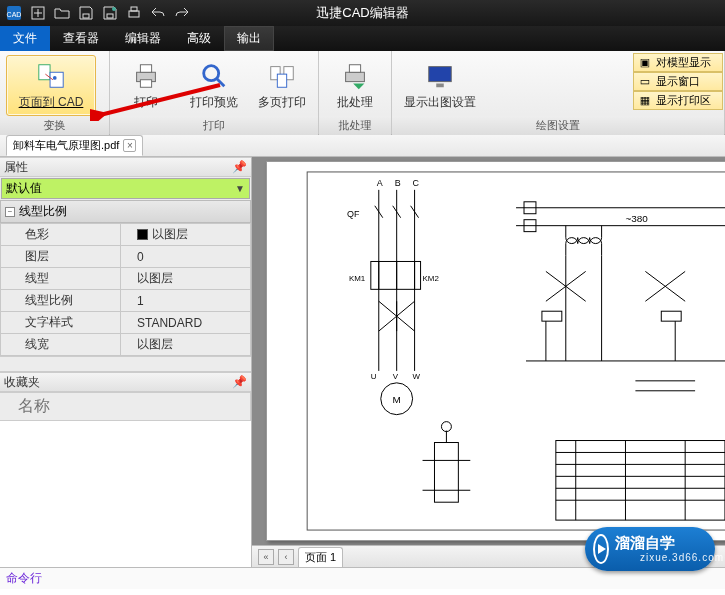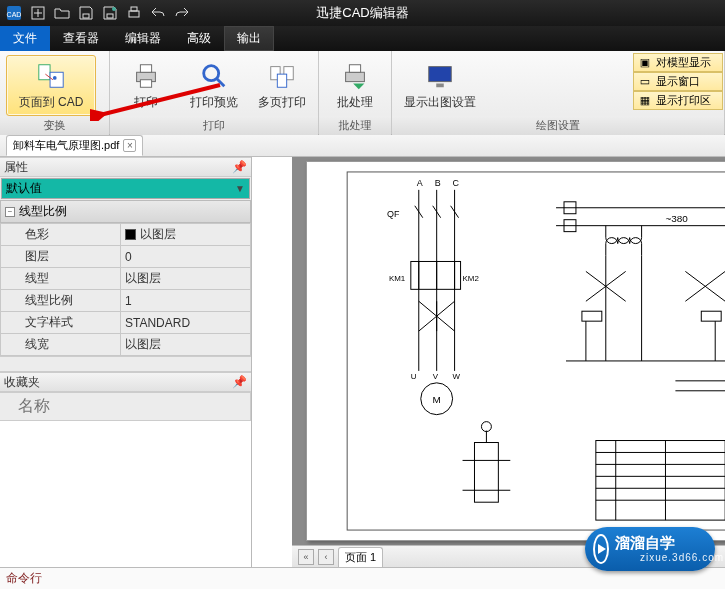--- a/index.html
+++ b/index.html
@@ -17,69 +17,69 @@
   .menuitem { padding:0 12px; display:flex; align-items:center; font-size:12px; cursor:pointer; border:1px solid transparent; }
   .menuitem.file { background:#0a64c8; border:1px solid #0a64c8; }
   .menuitem.active { background:linear-gradient(#3a3a3a,#2a2a2a); border:1px solid #444; }
 
   
   .ribbon { height:84px; background:linear-gradient(#fafafa,#e9e9e9); border-bottom:1px solid #b5b5b5; display:flex; position:relative; }
   .rgroup { display:flex; flex-direction:column; border-right:1px solid #c9c9c9; }
   .rgroup .btns { flex:1; display:flex; align-items:flex-start; padding:4px 6px 0 6px; gap:8px; }
   .rgroup .glabel { text-align:center; font-size:11px; color:#555; padding:2px 0 2px 0; background:linear-gradient(#eee,#ddd); }
   .rbtn { width:60px; display:flex; flex-direction:column; align-items:center; gap:2px; padding:4px 2px; border:1px solid transparent; border-radius:3px; cursor:pointer; }
-  .rbtn.highlight { background:linear-gradient(#fff6cf,#ffe27a); border:1px solid #e6b84b; box-shadow:inset 0 0 0 1px #fff8df; width:90px; }
+  .rbtn.highlight { background:linear-gradient(#fff6cf,#ffe27a); border:1px solid #e6b84b; box-shadow:inset 0 0 0 1px #fff8df; width:90px;text-decoration:underline; }
   .rbtn .ric { width:32px; height:32px; display:flex; align-items:center; justify-content:center; }
   .rbtn .rlab { font-size:12px; color:#333; text-align:center; white-space:nowrap; }
   .ric svg { width:30px; height:30px; }
 
   .side-opts { position:absolute; right:2px; top:2px; width:90px; display:flex; flex-direction:column; gap:0; }
   .side-opt { display:flex; align-items:center; gap:4px; background:linear-gradient(#fff4c8,#ffe9a0); border:1px solid #d9c068; padding:1px 4px; font-size:11px; cursor:pointer; }
   .side-opt .sic { width:14px; height:14px; display:flex; align-items:center; justify-content:center; }
 
   
   .arrow-overlay { position:absolute; left:90px; top:30px; pointer-events:none; z-index:5; }
 
   
   .tabstrip { height:22px; background:linear-gradient(#f6f6f6,#e8e8e8); border-bottom:1px solid #bcbcbc; display:flex; align-items:center; padding-left:6px; }
   .doc-tab { display:flex; align-items:center; gap:4px; padding:2px 6px; background:#fff; border:1px solid #bcbcbc; border-bottom:1px solid #fff; font-size:11px; border-radius:3px 3px 0 0; }
   .doc-tab .close { width:13px; height:13px; border:1px solid #aaa; border-radius:2px; display:flex; align-items:center; justify-content:center; font-size:10px; color:#666; cursor:pointer; }
 
   
-  .workspace { display:flex; height:410px;gap:40px; }
+  .workspace { display:flex; height:410px; }
   .leftpane { width:252px; display:flex; flex-direction:column; border-right:1px solid #b9b9b9; background:#ececec; }
   .panel-hd { height:20px; background:linear-gradient(#f4f4f4,#e2e2e2); border-top:1px solid #ccc; border-bottom:1px solid #ccc; display:flex; align-items:center; justify-content:space-between; padding:0 4px; font-size:12px; color:#333; }
   .pin { width:14px; height:14px; display:flex; align-items:center; justify-content:center; color:#666; cursor:pointer; }
-  .combo { height:21px; display:flex; align-items:center; background:#14b8a6; border:1px solid #aaa; margin:1px; padding:0 4px; justify-content:space-between; cursor:pointer; }
+  .combo { height:21px; display:flex; align-items:center; background:#bef264; border:1px solid #aaa; margin:1px; padding:0 4px; justify-content:space-between; cursor:pointer; }
   .combo .dd { font-size:10px; color:#444; }
 
   .gridhdr { background:linear-gradient(#e9e9e9,#d7d7d7); border:1px solid #bbb; padding:2px 4px; font-size:12px; display:flex; align-items:center; gap:4px; }
   .gridhdr .tw { width:10px; height:10px; border:1px solid #888; background:#fff; display:flex; align-items:center; justify-content:center; font-size:8px; color:#555; }
   table.props { width:100%; border-collapse:collapse; font-size:12px; background:#ececec; }
-  table.props td { border:1px solid #c8c8c8; padding:2px 4px; height:20px; color:#333; }
+  table.props td { border:1px solid #c8c8c8; padding:2px 16px; height:20px; color:#333; }
   table.props td.k { width:48%; padding-left:24px; background:#ececec; }
   table.props td.v { background:#ececec; }
   .swatch { display:inline-block; width:11px; height:11px; background:#000; border:1px solid #555; vertical-align:middle; margin-right:4px; }
 
   .fav { flex:1; display:flex; flex-direction:column; }
   .fav-cols { display:flex; background:#ececec; border-top:1px solid #ccc; border-bottom:1px solid #ccc; }
   .fav-cols div { flex:1; padding:3px 18px; border-right:1px solid #ccc; font-size:16px; color:#737373; }
   .fav-body { flex:1; background:#fff; }
 
   .canvas-area { flex:1; position:relative; background:#888; display:flex; flex-direction:column; }
   .canvas-scrollwrap { flex:1; position:relative; background:#8a8a8a; overflow:hidden; padding:6px; }
   .paper { position:absolute; left:14px; top:4px; width:520px; height:380px; background:#fff; border:1px solid #999; box-shadow:2px 2px 4px rgba(0,0,0,.3); }
   .schem { width:100%; height:100%; }
 
   .page-tabs { height:22px; background:linear-gradient(#f4f4f4,#e3e3e3); border-top:1px solid #bbb; display:flex; align-items:center; padding-left:6px; gap:4px; }
   .page-tabs .nav { width:16px; height:16px; border:1px solid #aaa; background:#eee; display:flex; align-items:center; justify-content:center; font-size:9px; color:#555; cursor:pointer; }
   .page-tabs .pt { padding:2px 6px; background:#fff; border:1px solid #bbb; border-bottom:none; font-size:11px; border-radius:3px 3px 0 0; }
 
   
-  .cmdline { height:22px; border-top:1px solid #bbb; background:#fafafa; display:flex; align-items:center; padding:0 6px; font-size:12px; color:#7f1d1d; }
+  .cmdline { height:22px; border-top:1px solid #bbb; background:#fafafa; display:flex; align-items:center; padding:0 6px; font-size:12px; color:#6d28d9; }
 
   
   .badge { position:absolute; right:10px; bottom:24px; width:130px; height:44px; background:linear-gradient(#1d7fd4,#0a5dab); border-radius:22px; display:flex; align-items:center; color:#fff; padding:0 8px; gap:6px; box-shadow:0 2px 4px rgba(0,0,0,.4); }
   .badge .play { width:30px; height:30px; border:2px solid #fff; border-radius:50%; display:flex; align-items:center; justify-content:center; }
   .badge .txt { display:flex; flex-direction:column; line-height:1.1; }
   .badge .t1 { font-size:15px; font-weight:bold; }
   .badge .t2 { font-size:10px; letter-spacing:1px; opacity:.9;margin-left:25px; }
 </style>
 </head>
 <body>

